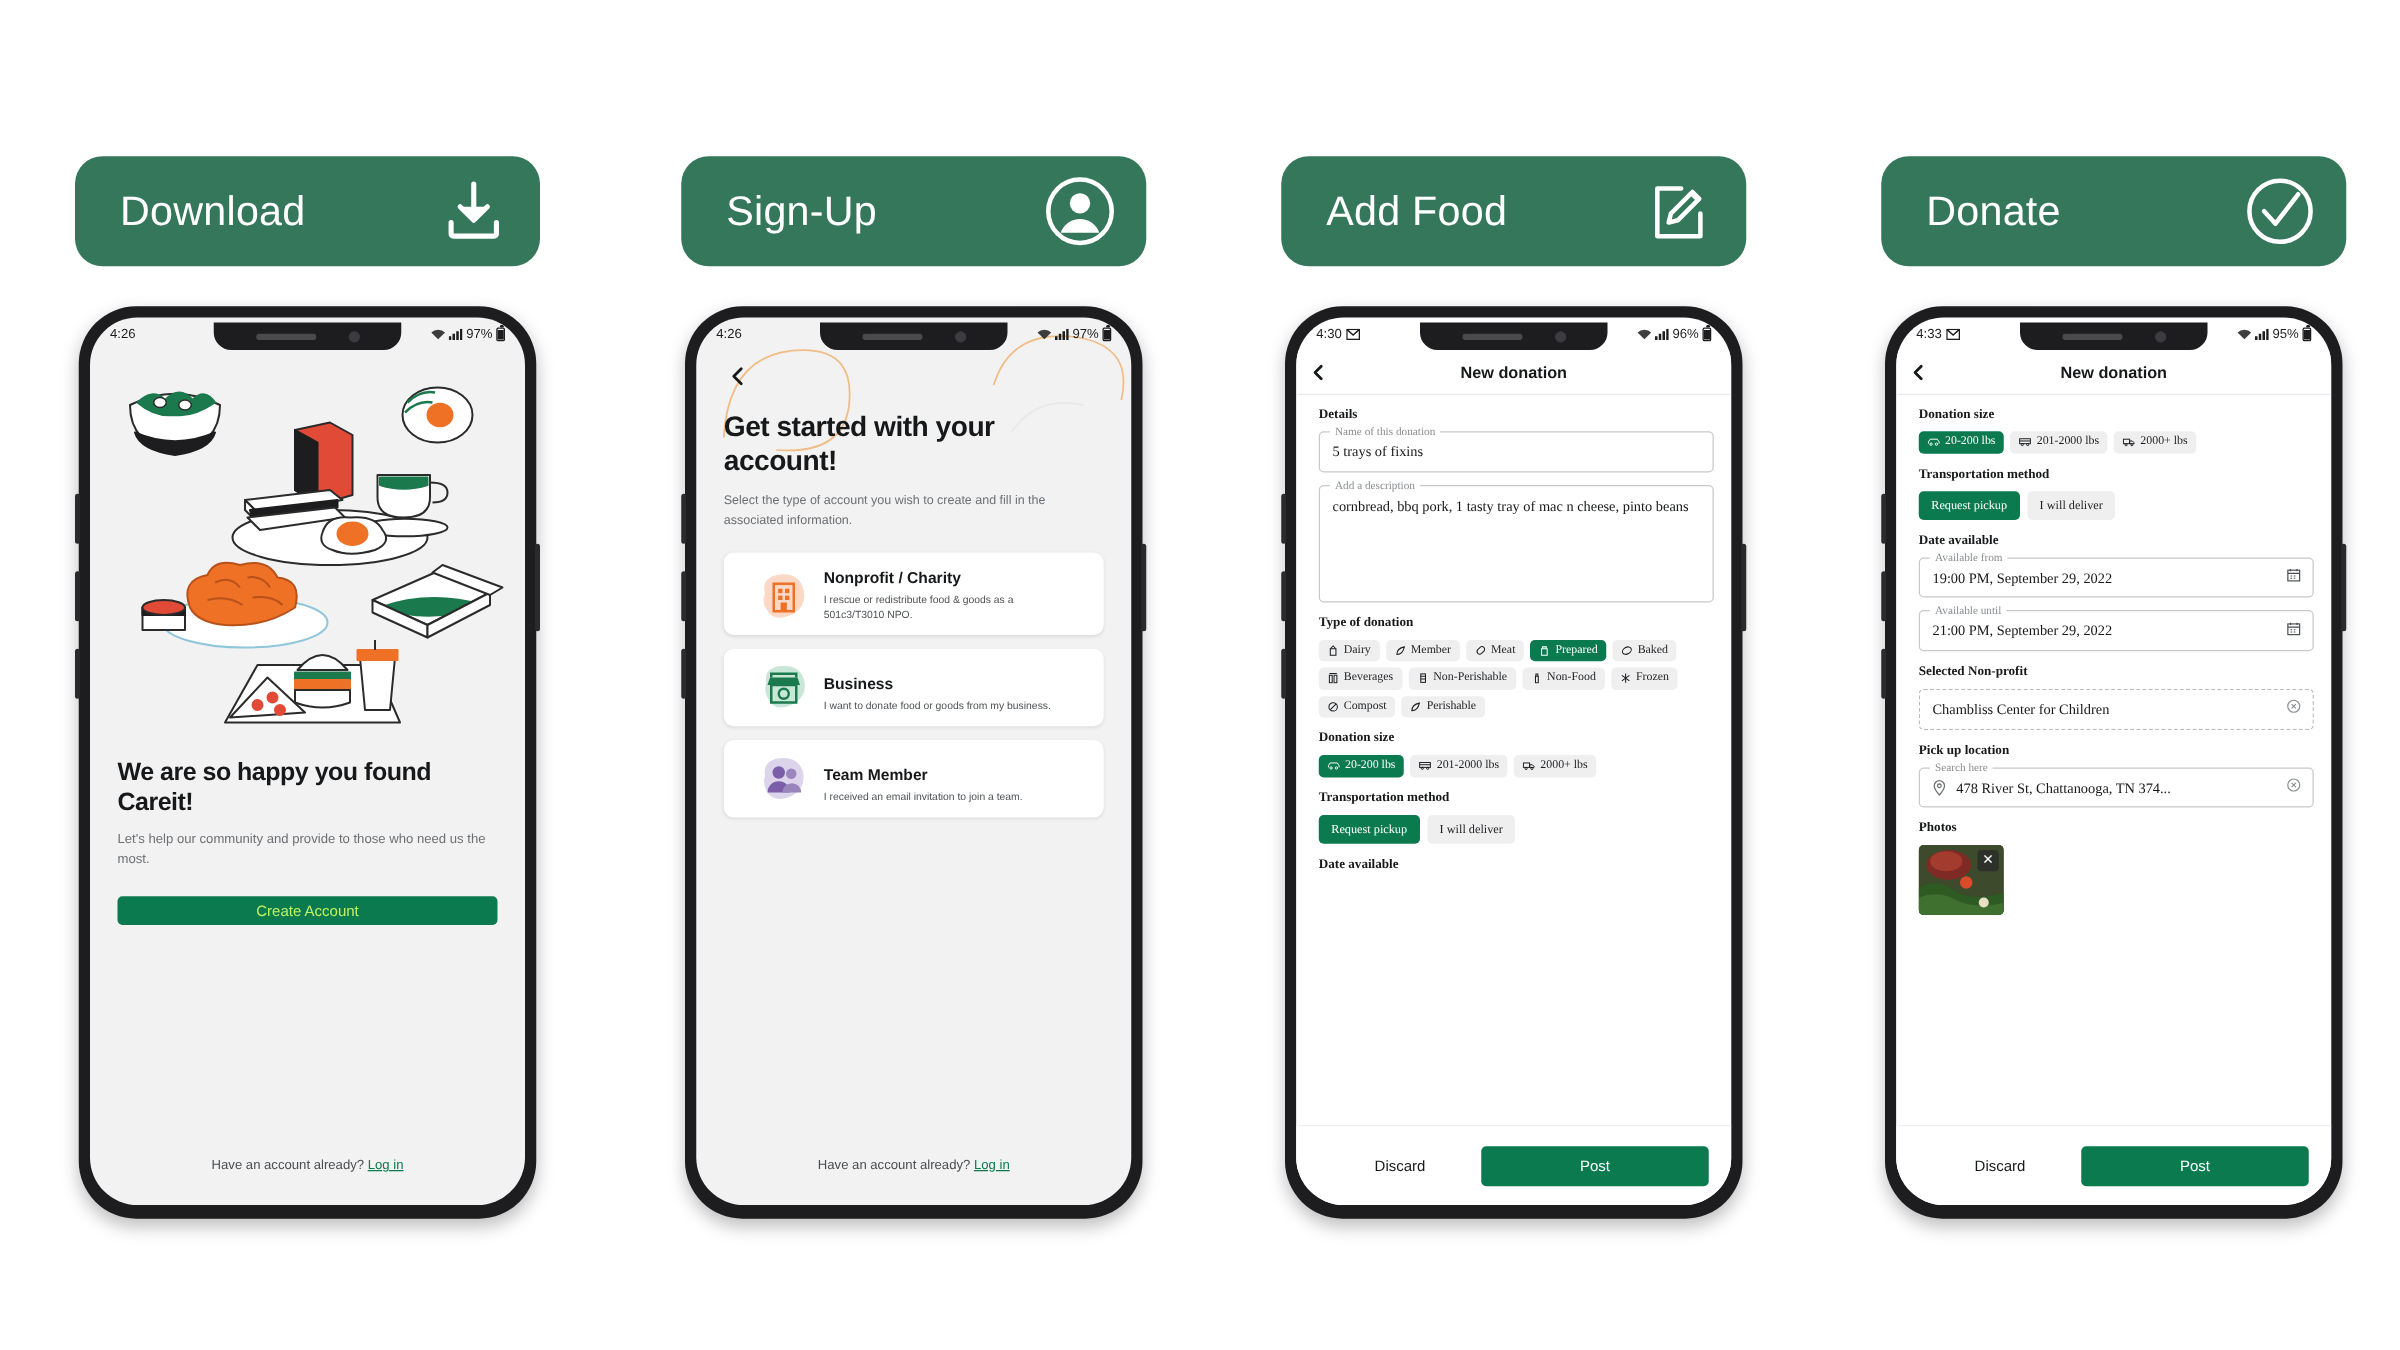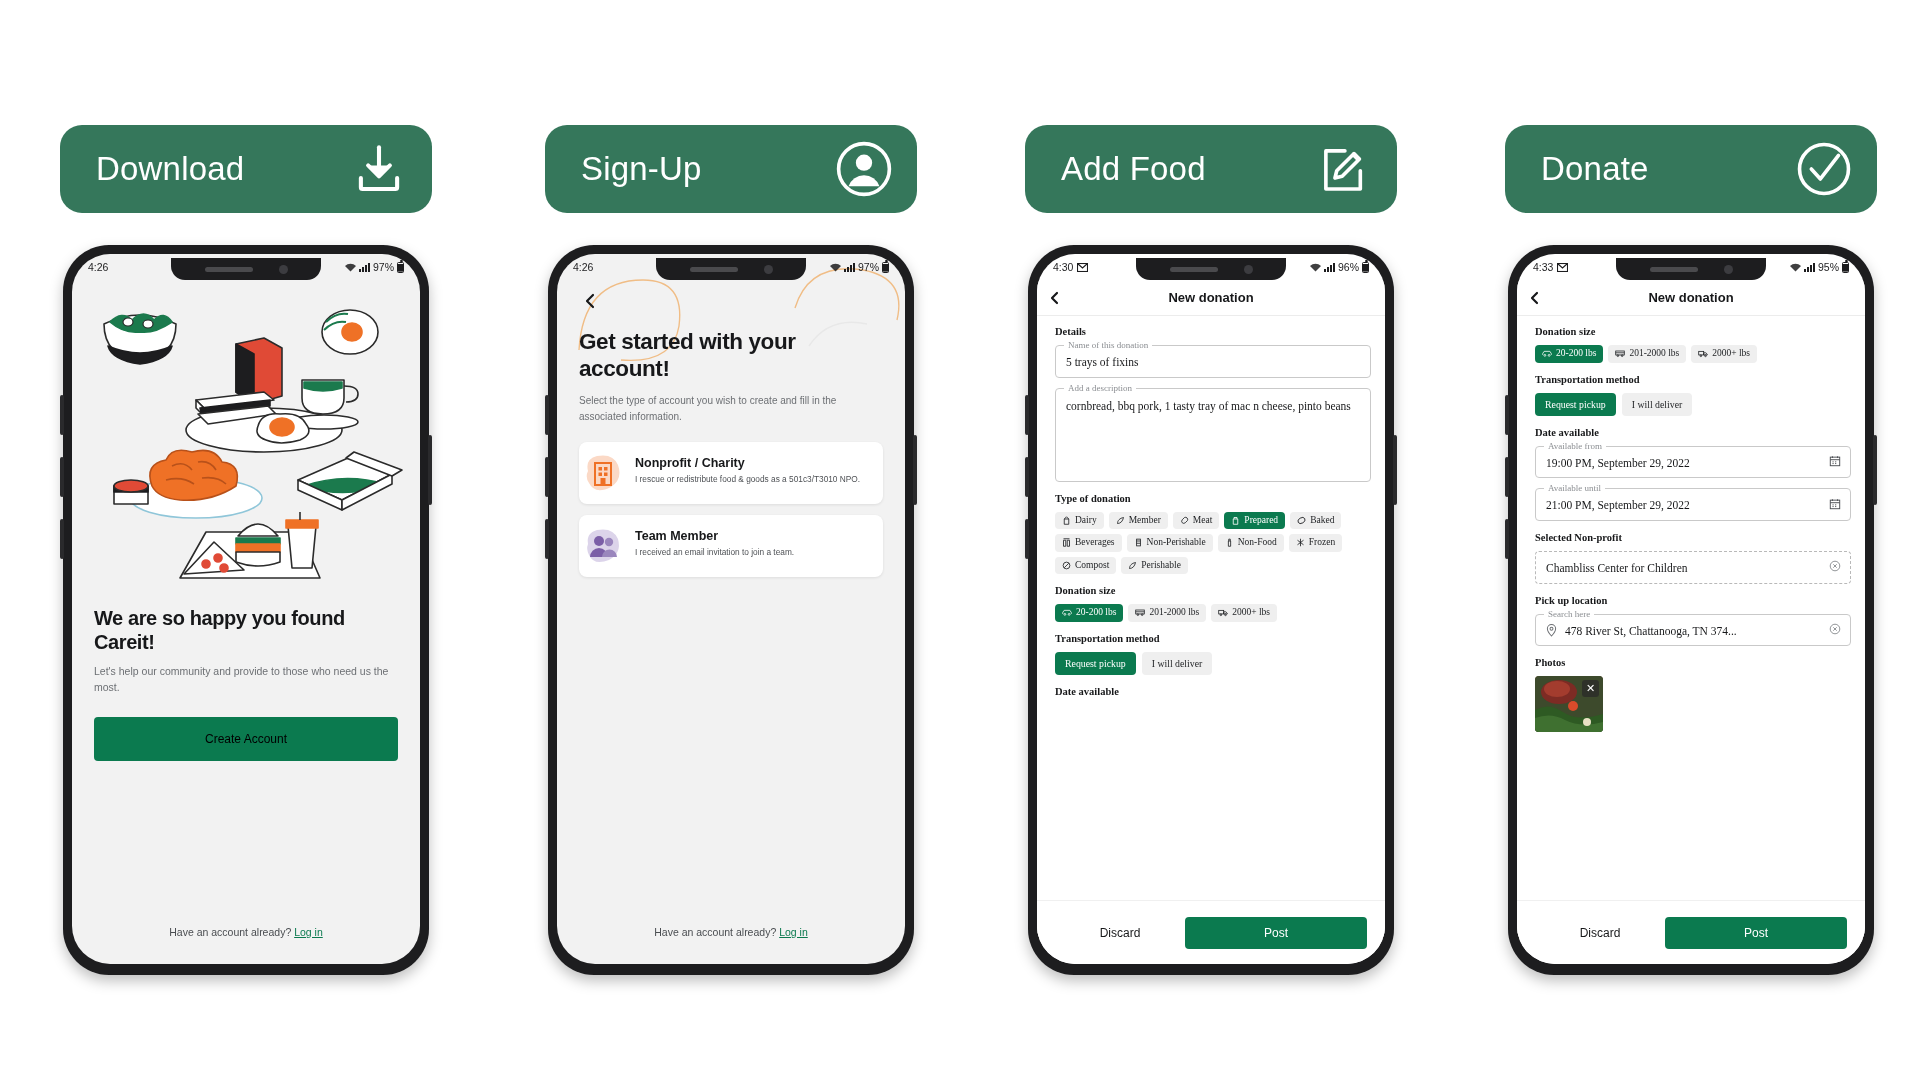--- a/index.html
+++ b/index.html
@@ -121,23 +121,23 @@
   .p1-title {
     font-size: 20px; font-weight: 700; color: #17181a;
     line-height: 1.22; letter-spacing: -.4px;
   }
   .p1-sub {
     margin-top: 9px;
     font-size: 10.5px; color: #6d7074; line-height: 1.5;
   }
   .btn-primary {
     margin-top: 22px;
-    width: 100%; height: 44px;
+    width: 100%; height: 23px;
     background: #0b7a4f;
-    color: #000000; border: none; border-radius: 4px;
+    color: #bef264; border: none; border-radius: 4px;
     font-size: 12px; font-family: inherit;
     cursor: pointer;
     display: flex; align-items: center; justify-content: center;
   }
   .haveacct {
     position: absolute; bottom: 26px; left: 0; right: 0;
     text-align: center; font-size: 10.5px; color: #4a4d51;
   }
   .haveacct a {
     color: #0b7a4f; text-decoration: underline; font-weight: 500;
@@ -154,22 +154,22 @@
   }
   .p2-title {
     margin-top: 16px;
     font-size: 22.5px; font-weight: 700; color: #17181a;
     line-height: 1.2; letter-spacing: -.4px;
   }
   .p2-sub { margin-top: 11px; font-size: 10px; color: #6d7074; line-height: 1.55; }
   .cards { margin-top: 18px; display: flex; flex-direction: column; gap: 11px; }
   .acct-card {
     background: #fff; border-radius: 8px;
-    padding: 11px 4px;
-    display: flex; align-items: flex-start; gap: 12px;
+    padding: 11px 28px;
+    display: flex; align-items: flex-end; gap: 12px;
     box-shadow: 0 1px 3px rgba(0,0,0,.09);
     cursor: pointer;
   }
   .acct-icon { width: 40px; height: 40px; flex: 0 0 40px; }
   .acct-icon svg { width: 100%; height: 100%; display: block; }
   .acct-name { font-size: 12.5px; font-weight: 600; color: #17181a; }
   .acct-desc { margin-top: 2px; font-size: 8.3px; color: #4e5155; line-height: 1.45; }
 
   
   .appbar {
@@ -503,20 +503,35 @@
                   <rect x="21" y="19.5" width="3.5" height="3.5" fill="#ef7126"></rect>
                   <rect x="17.5" y="25" width="5" height="7" fill="#ef7126"></rect>
                 </svg>
               </span>
               <span>
                 <span class="acct-name">Nonprofit / Charity</span>
                 <span class="acct-desc" style="display:block">I rescue or redistribute food &amp; goods as a 501c3/T3010 NPO.</span>
               </span>
             </div>
 
+            <div class="acct-card">
+              <span class="acct-icon">
+                <svg viewBox="0 0 40 40">
+                  <path d="M6 16 Q4 5 16 3 Q32 1 36 13 Q40 27 26 34 Q12 40 7 28 Q4 22 6 16Z" fill="#c9e6d6"></path>
+                  <path d="M9 12 H31 L33 18 H7Z" fill="#1b7a4d"></path>
+                  <rect x="10" y="18" width="20" height="14" fill="none" stroke="#1b7a4d" stroke-width="2"></rect>
+                  <circle cx="20" cy="25" r="4" fill="none" stroke="#1b7a4d" stroke-width="2"></circle>
+                  <path d="M10 12 V9 H30 V12" stroke="#1b7a4d" stroke-width="2" fill="none"></path>
+                </svg>
+              </span>
+              <span>
+                <span class="acct-name">Business</span>
+                <span class="acct-desc" style="display:block">I want to donate food or goods from my business.</span>
+              </span>
+            </div>
 
             <div class="acct-card">
               <span class="acct-icon">
                 <svg viewBox="0 0 40 40">
                   <path d="M5 18 Q3 7 14 4 Q30 1 35 13 Q39 27 26 34 Q11 40 6 29 Q3 23 5 18Z" fill="#dcd4ea"></path>
                   <circle cx="16" cy="15" r="5" fill="#7b5ea7"></circle>
                   <path d="M7 31a9 9 0 0 1 18 0z" fill="#7b5ea7"></path>
                   <circle cx="26" cy="16" r="4.2" fill="#9a86bd"></circle>
                   <path d="M19 31a7.5 7.5 0 0 1 15 0z" fill="#9a86bd"></path>
                 </svg>

